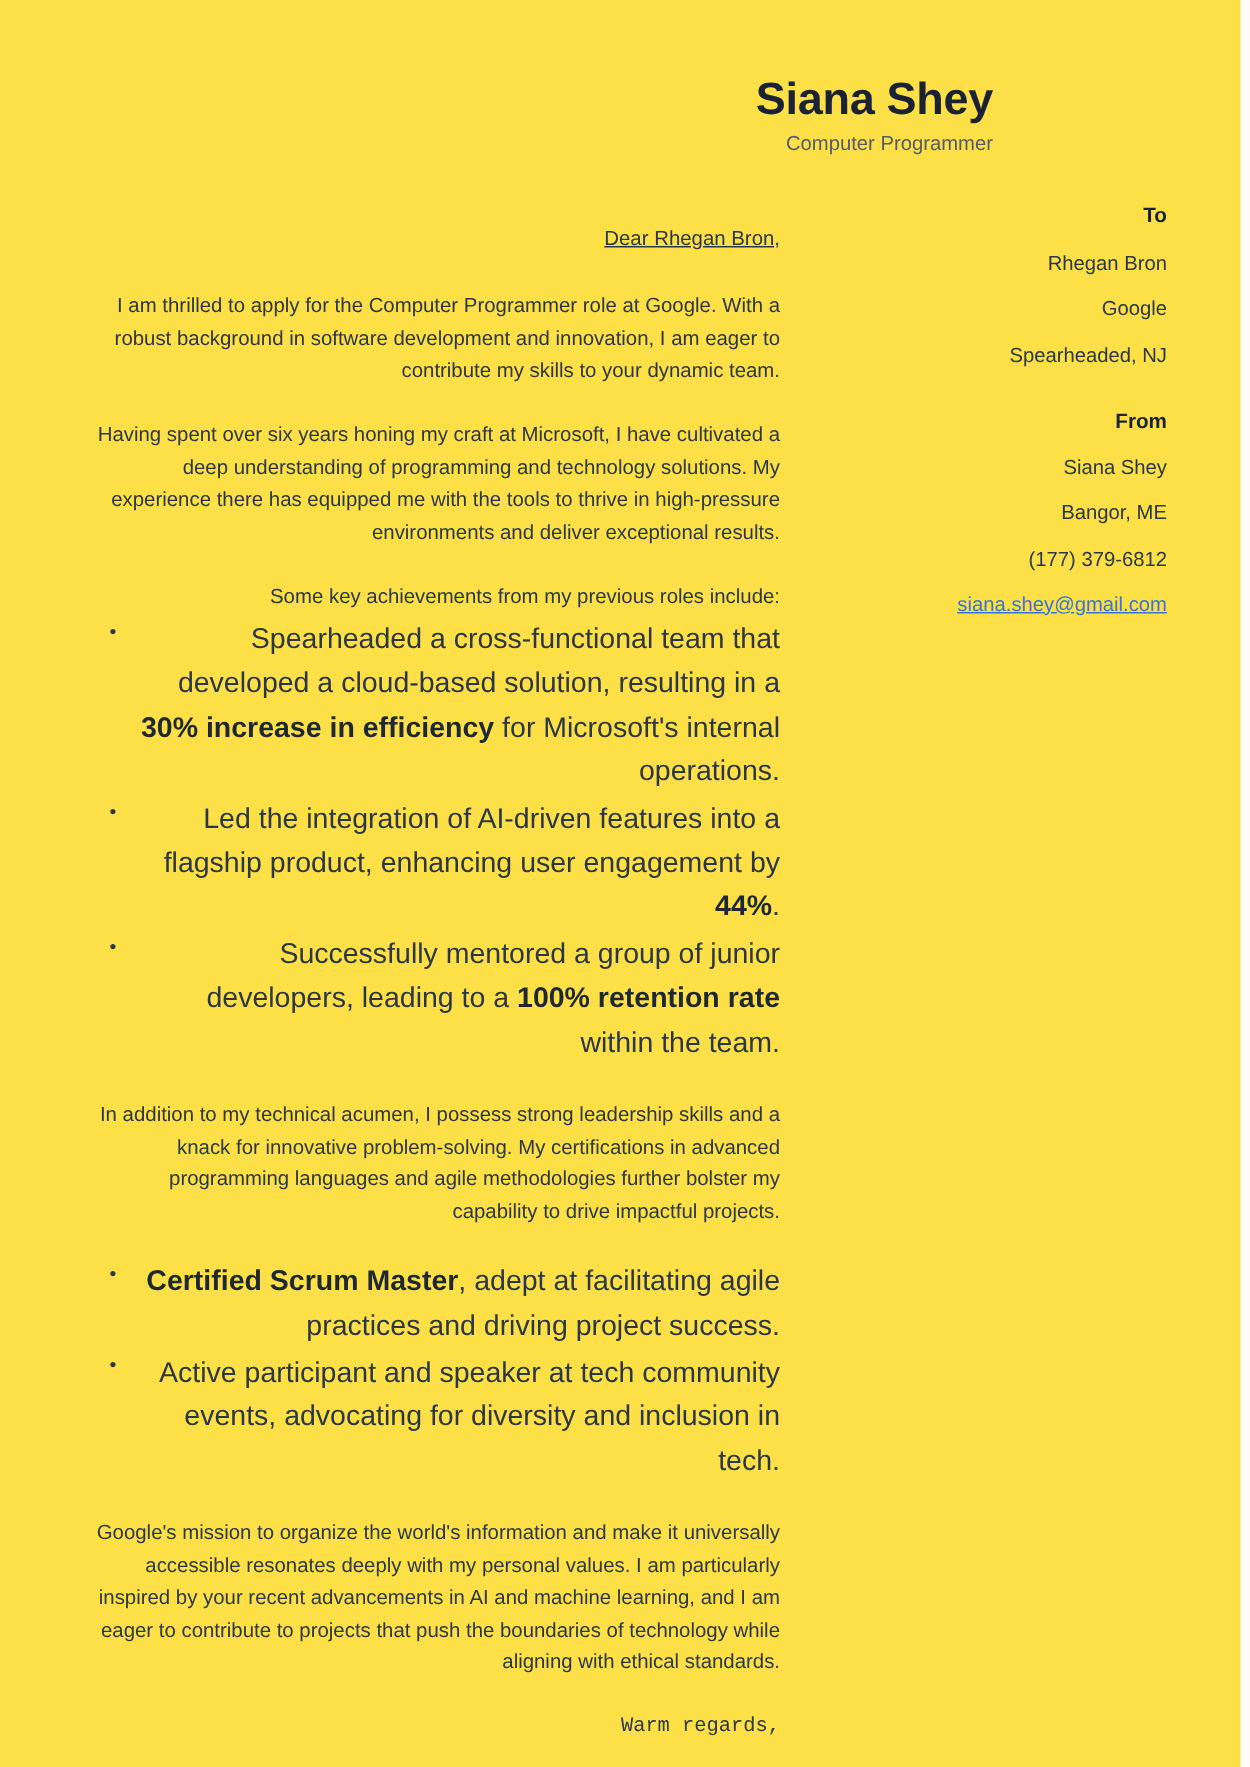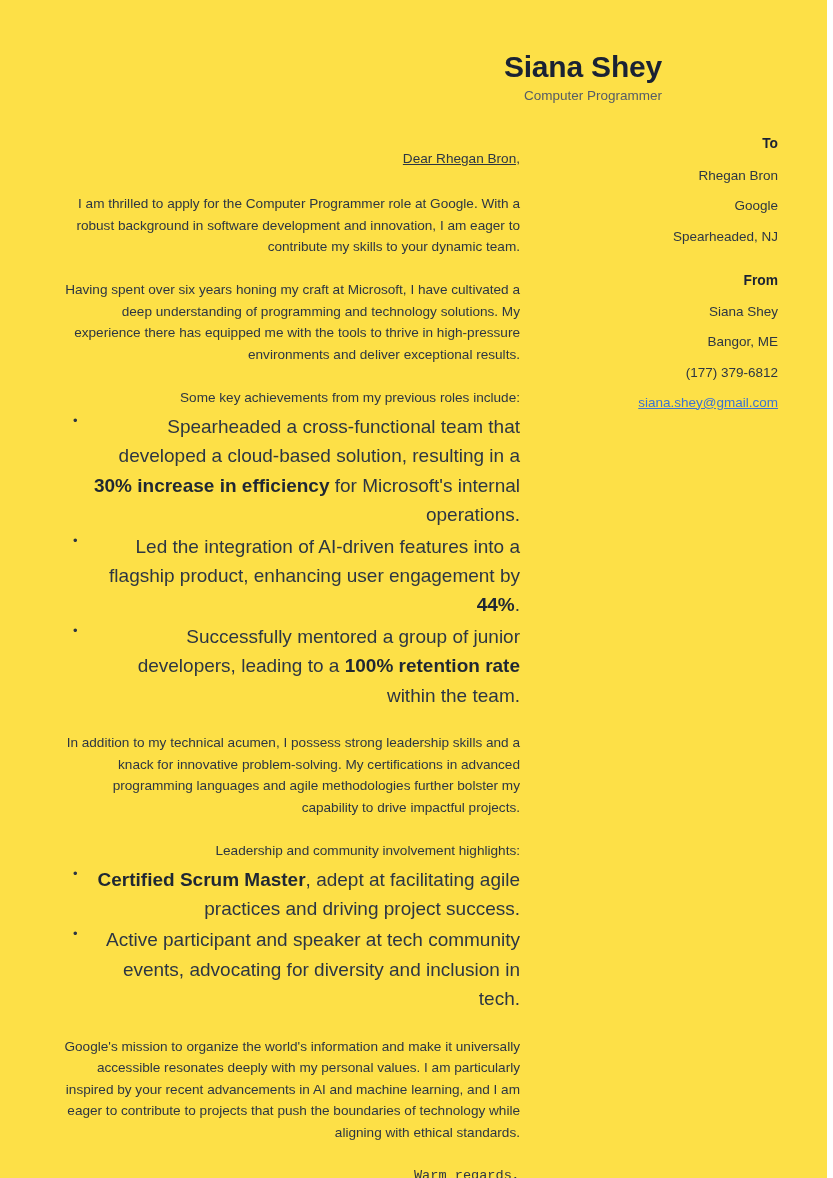--- a/index.html
+++ b/index.html
@@ -169,21 +169,20 @@
       <li>
         <span>Led the integration of AI-driven features into a flagship product, enhancing user engagement by </span><b>44%</b><span>.</span>
       </li>
       <li>
         <span>Successfully mentored a group of junior developers, leading to a </span><b>100% retention rate</b><span> within the team.</span>
       </li>
     </ul>
 
     <p class="para">In addition to my technical acumen, I possess strong leadership skills and a knack for innovative problem-solving. My certifications in advanced programming languages and agile methodologies further bolster my capability to drive impactful projects.</p>
 
-    <p class="para tight">Leadership and community involvement highlights:</p>
 
     <ul class="bullets">
       <li>
         <span></span><b>Certified Scrum Master</b><span>, adept at facilitating agile practices and driving project success.</span>
       </li>
       <li>
         <span>Active participant and speaker at tech community events, advocating for diversity and inclusion in tech.</span><b></b><span></span>
       </li>
     </ul>
 

